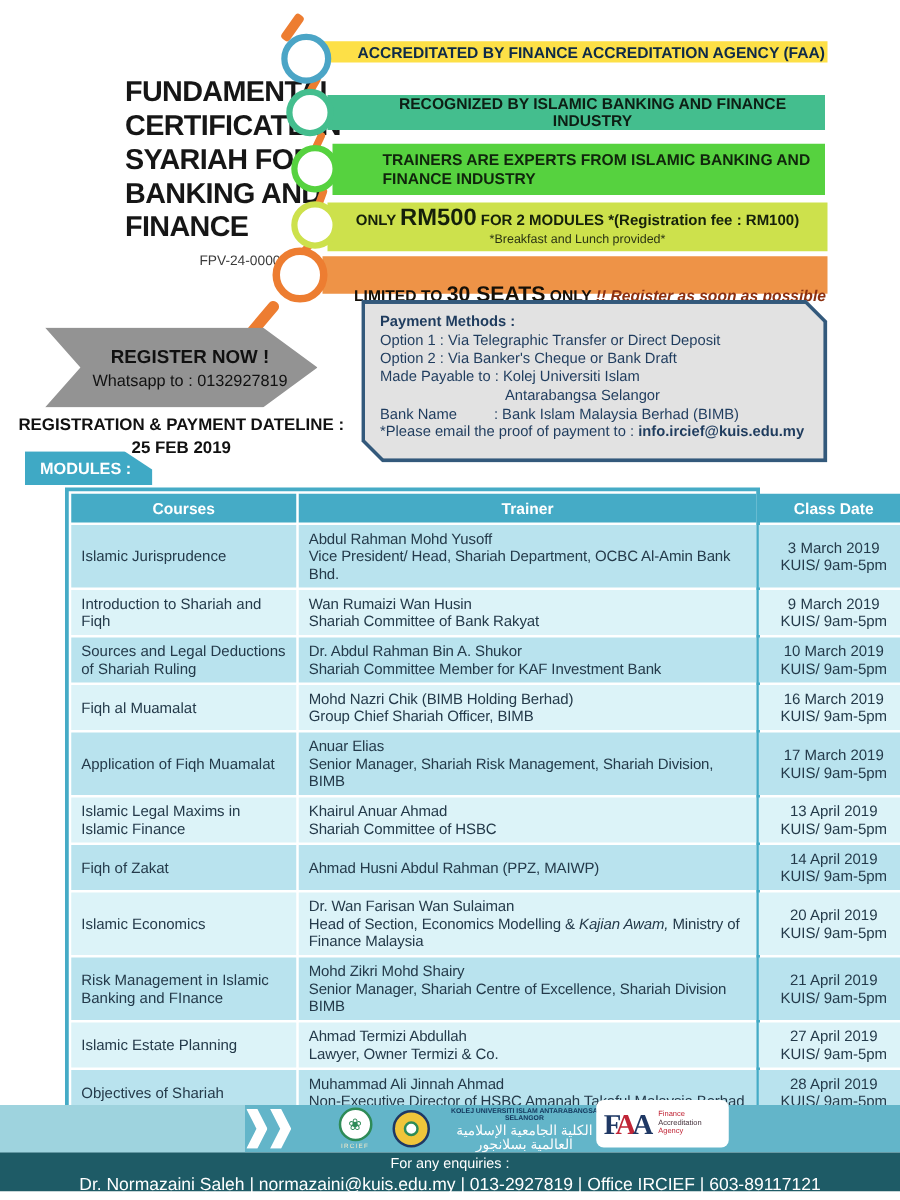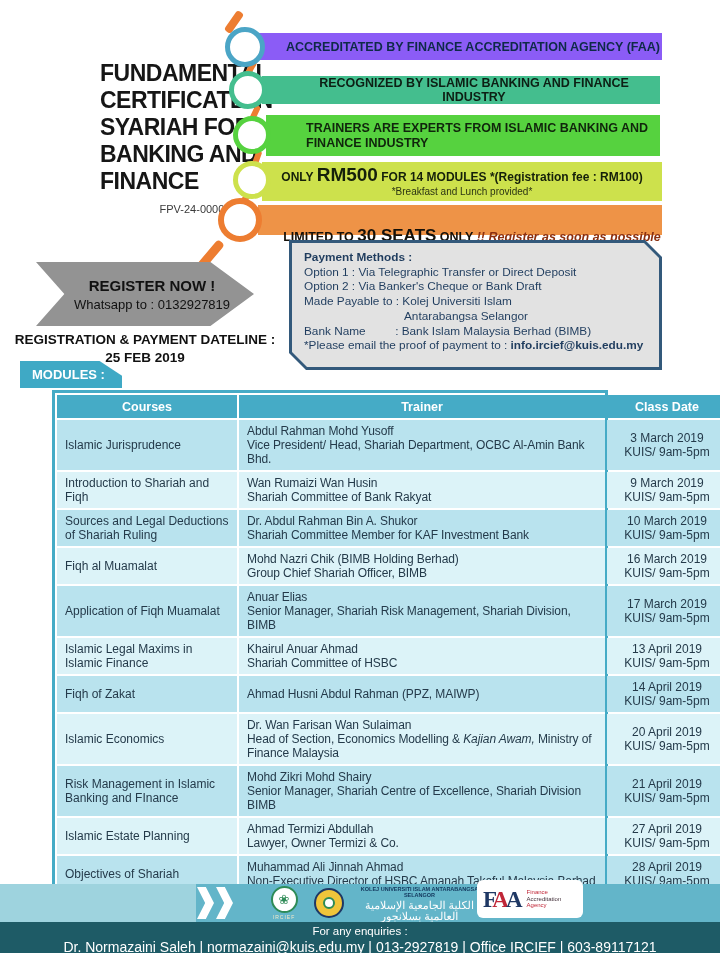--- a/index.html
+++ b/index.html
@@ -6,21 +6,21 @@
   .poster{position:relative;width:720px;height:960px;background:#fff;overflow:hidden;
           font-family:"Liberation Sans",sans-serif;color:#1b1b1b;}
 
   
   .title{position:absolute;left:52px;top:60px;width:205px;margin-left:48px;}
   .title .line{font-size:23px;font-weight:800;line-height:27px;letter-spacing:-0.5px;color:#161616;}
   .ref-code{margin-top:8px;text-align:center;font-size:11px;color:#3a3a3a;width:190px;}
 
   
   .banner{position:absolute;display:flex;align-items:center;box-sizing:border-box;}
-  .b1{left:258px;top:33px;width:404px;height:27px;background:#8b5cf6;}
+  .b1{left:258px;top:33px;width:404px;height:17px;background:#fde047;}
   .b1 .t{width:100%;text-align:center;padding-left:26px;font-size:12.5px;font-weight:700;color:#0E2A47;}
   .b2{left:262px;top:76px;width:398px;height:28px;background:#44BE8E;}
   .b2 .t{width:100%;text-align:center;padding-left:26px;font-size:12.5px;font-weight:700;color:#0d1f14;}
   .b3{left:266px;top:115px;width:394px;height:41px;background:#56D23F;}
   .b3 .t{padding-left:40px;font-size:12.5px;font-weight:700;color:#10250c;line-height:15px;}
   .b4{left:262px;top:162px;width:400px;height:39px;background:#CDE14C;display:block;text-align:center;}
   .b4 .l1{margin-top:2px;font-size:12px;font-weight:700;color:#15200a;}
   .b4 .big{font-size:19px;font-weight:800;}
   .b4 .l2{font-size:10px;color:#2b3413;}
   .b5{left:258px;top:205px;width:404px;height:30px;background:#EE9347;}
@@ -139,21 +139,21 @@
   <div class="banner b3">
     <div class="t">
       <div>TRAINERS ARE EXPERTS FROM ISLAMIC BANKING AND</div>
       <div>FINANCE  INDUSTRY</div>
     </div>
   </div>
   <div class="banner b2">
     <div class="t">RECOGNIZED BY ISLAMIC BANKING AND FINANCE  INDUSTRY</div>
   </div>
   <div class="banner b4">
-    <div class="l1"><span>ONLY </span><span class="big">RM500</span><span> FOR 14 MODULES *(Registration fee : RM100)</span></div>
+    <div class="l1"><span>ONLY </span><span class="big">RM500</span><span> FOR 2 MODULES *(Registration fee : RM100)</span></div>
     <div class="l2">*Breakfast and Lunch provided*</div>
   </div>
   <div class="banner b5">
     <div class="t"><span>LIMITED TO </span><span class="big">30 SEATS</span><span> ONLY </span><span class="em">!! Register as soon as possible</span></div>
   </div>
 
   <div class="ring c1"></div>
   <div class="ring c2"></div>
   <div class="ring c3"></div>
   <div class="ring c4"></div>

